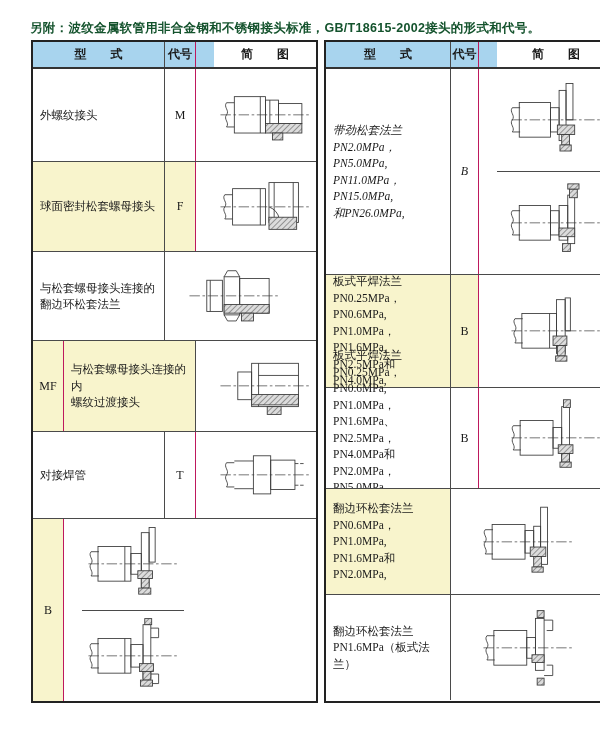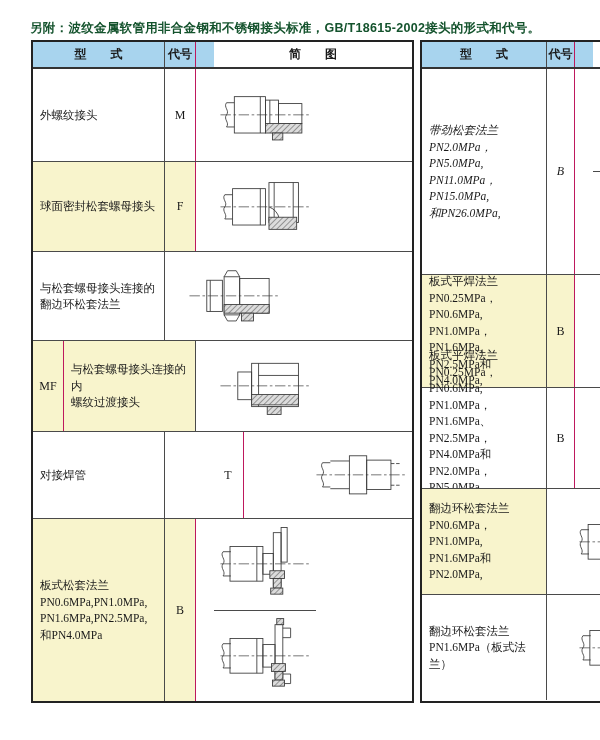--- a/index.html
+++ b/index.html
@@ -31,21 +31,21 @@
   .sub svg{width:97px;height:auto;max-height:96%;}
   
   .lt .c-type{width:132px;} .lt .c-code{width:31px;} .lt .c-diag{width:102px;}
   .rt .c-type{width:125px;} .rt .c-code{width:28px;} .rt .c-diag{width:118px;}
   
   .hdr .cell{display:flex;align-items:center;justify-content:center;
     font-weight:bold;font-size:12px;white-space:pre;padding:0;}
   
   .hrow{height:25px;}
   .lr0{height:92px;} .lr1{height:89px;} .lr2{height:88px;}
-  .lr3{height:90px;} .lr4{height:86px;gap:48px;} .lr5{height:182px;}
+  .lr3{height:90px;} .lr4{height:86px;} .lr5{height:182px;}
   .rr0{height:205px;font-style:italic;} .rr1{height:112px;} .rr2{height:100px;}
   .rr3{height:105px;} .rr4{height:105px;}
   .hl{background:#f8f4cc;}
 </style>
 </head>
 <body>
 
 <div class="title">另附：波纹金属软管用非合金钢和不锈钢接头标准，GB/T18615-2002接头的形式和代号。</div>
 
 <div class="tables">
@@ -190,24 +190,20 @@
                 <rect x="62" y="29" width="28" height="34"></rect>
                 <path d="M90,33h10 M90,58h10" stroke-dasharray="4,2"></path>
                 <path d="M4,46H108" stroke-dasharray="12,3,3,3" stroke-width="0.8"></path>
               </g>
             </svg>
           </div>
         </div>
     </div>
 
     <div class="row lr5">
-      <div class="cell c-type hl">板式松套法兰
-PN0.6MPa,PN1.0MPa,
-PN1.6MPa,PN2.5MPa,
-和PN4.0MPa</div>
       <div class="cell c-code hl">B</div>
       <div class="cell c-diag">
         <div class="sub">
             <svg viewBox="0 0 112 92" xmlns="http://www.w3.org/2000/svg">
               <defs>
                 <pattern id="h5" width="4.5" height="4.5" patternUnits="userSpaceOnUse" patternTransform="rotate(45)">
                   <rect width="4.5" height="4.5" fill="#dcdcdc"></rect>
                   <line x1="0" y1="0" x2="0" y2="4.5" stroke="#5a5a5a" stroke-width="1.3"></line>
                 </pattern>
               </defs>

